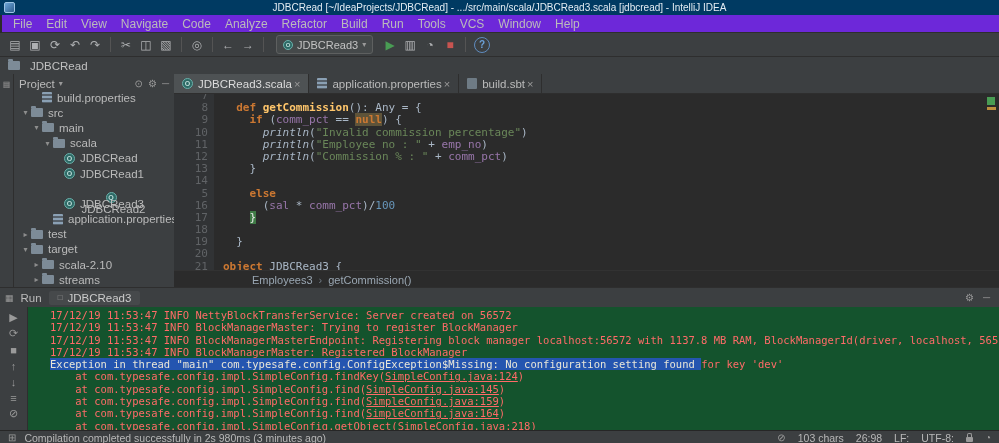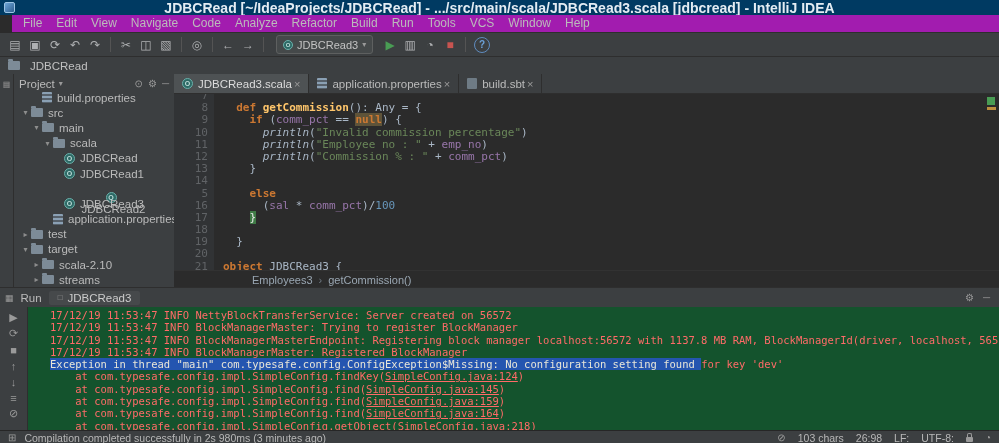--- a/index.html
+++ b/index.html
@@ -2,27 +2,27 @@
 <html><head>
 <meta charset="utf-8">
 <style>
   html,body{margin:0;padding:0;background:#1e1e1e;}
   .app{position:relative;width:999px;height:443px;overflow:hidden;background:#2b2b2b;
        font-family:"Liberation Sans",sans-serif;-webkit-font-smoothing:antialiased;cursor:default;}
   .abs{position:absolute;}
 
   
   #titlebar{left:0;top:0;right:0;height:15px;background:#003a62;display:flex;align-items:center;justify-content:center;}
-  #titlebar .title{font-size:14px;font-weight:bold;color:#e3ecf3;white-space:nowrap;text-align:right;}
+  #titlebar .title{font-size:10px;font-weight:normal;color:#e3ecf3;white-space:nowrap;text-align:right;}
   #app-icon{position:absolute;left:4px;top:2px;width:11px;height:11px;border-radius:2px;
             background:linear-gradient(135deg,#6ea6d8 0%,#2d5d8f 100%);border:1px solid #9cc4e4;box-sizing:border-box;}
 
   
-  #menubar{left:12px;top:15px;right:0;height:17px;background:#a21caf;border-bottom:1px solid #2e2e2e;
-           display:flex;padding-left:4px;}
+  #menubar{left:2px;top:15px;right:0;height:17px;background:#6d28d9;border-bottom:1px solid #2e2e2e;
+           display:flex;align-items:center;padding-left:4px;}
   .menu-item{padding:0 7px;font-size:12px;color:#bbbbbb;line-height:16px;white-space:nowrap;}
 
   
   #toolbar{left:0;top:33px;right:0;height:23px;background:#3c3f41;border-bottom:1px solid #2e2e2e;
            display:flex;align-items:center;padding-left:5px;}
   #toolbar-left,#toolbar-right{display:flex;align-items:center;}
   .tb-icon{width:20px;height:19px;display:flex;align-items:center;justify-content:center;
            font-size:12px;color:#afb1b3;border-radius:3px;}
   .tb-sep{width:1px;height:15px;background:#545454;margin:0 5px;}
   .green{color:#499c54;} .red{color:#c75450;}

